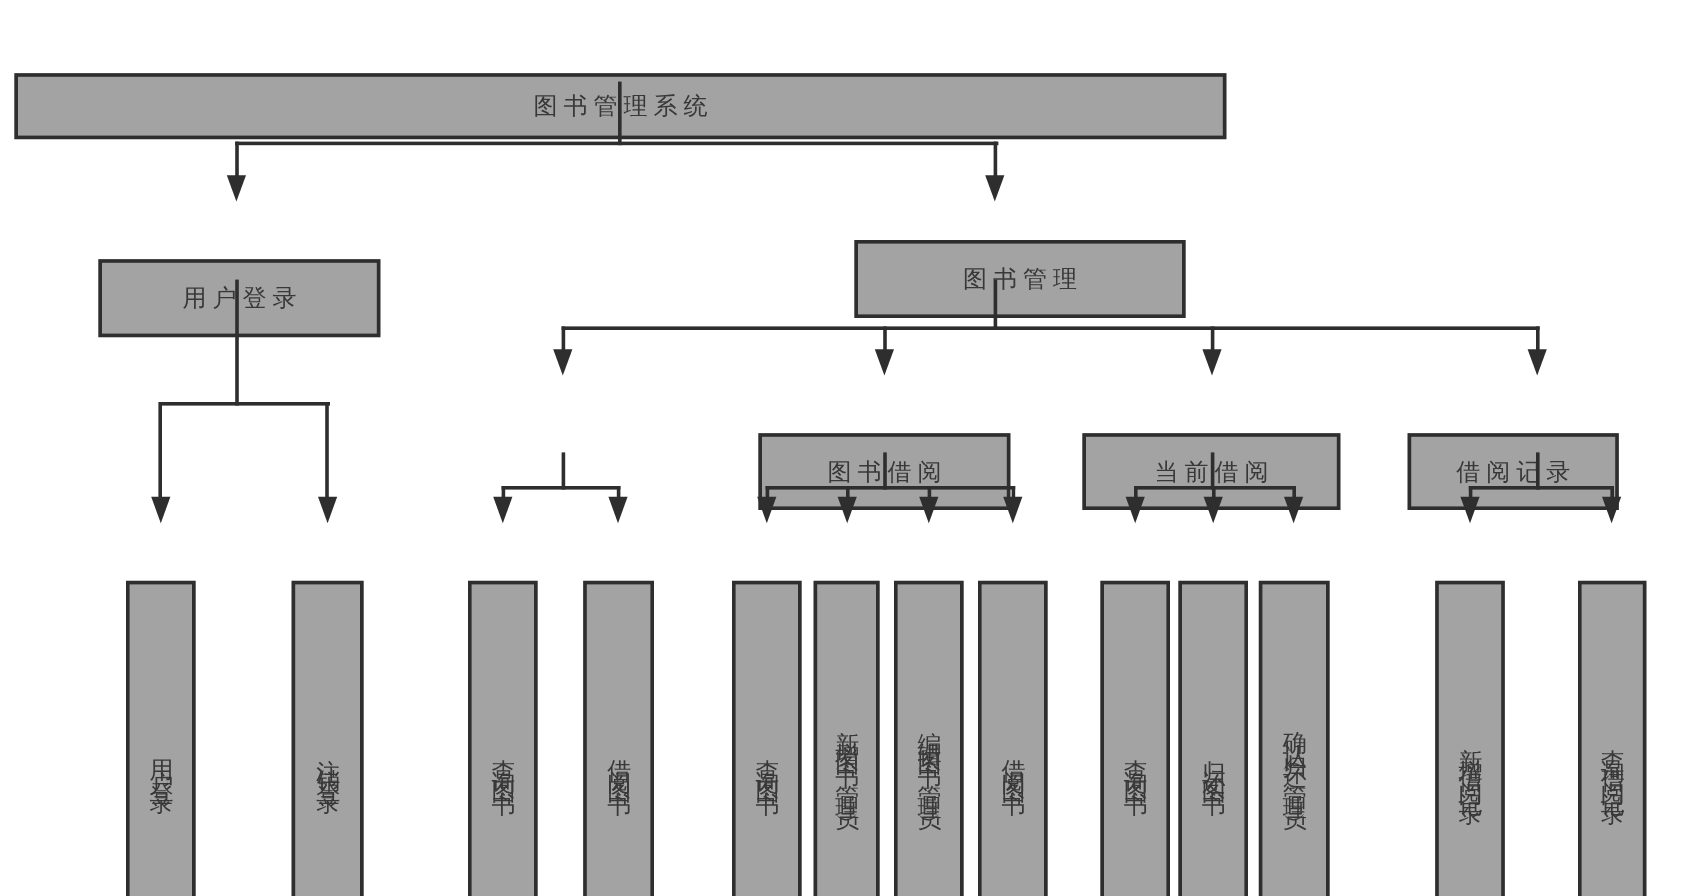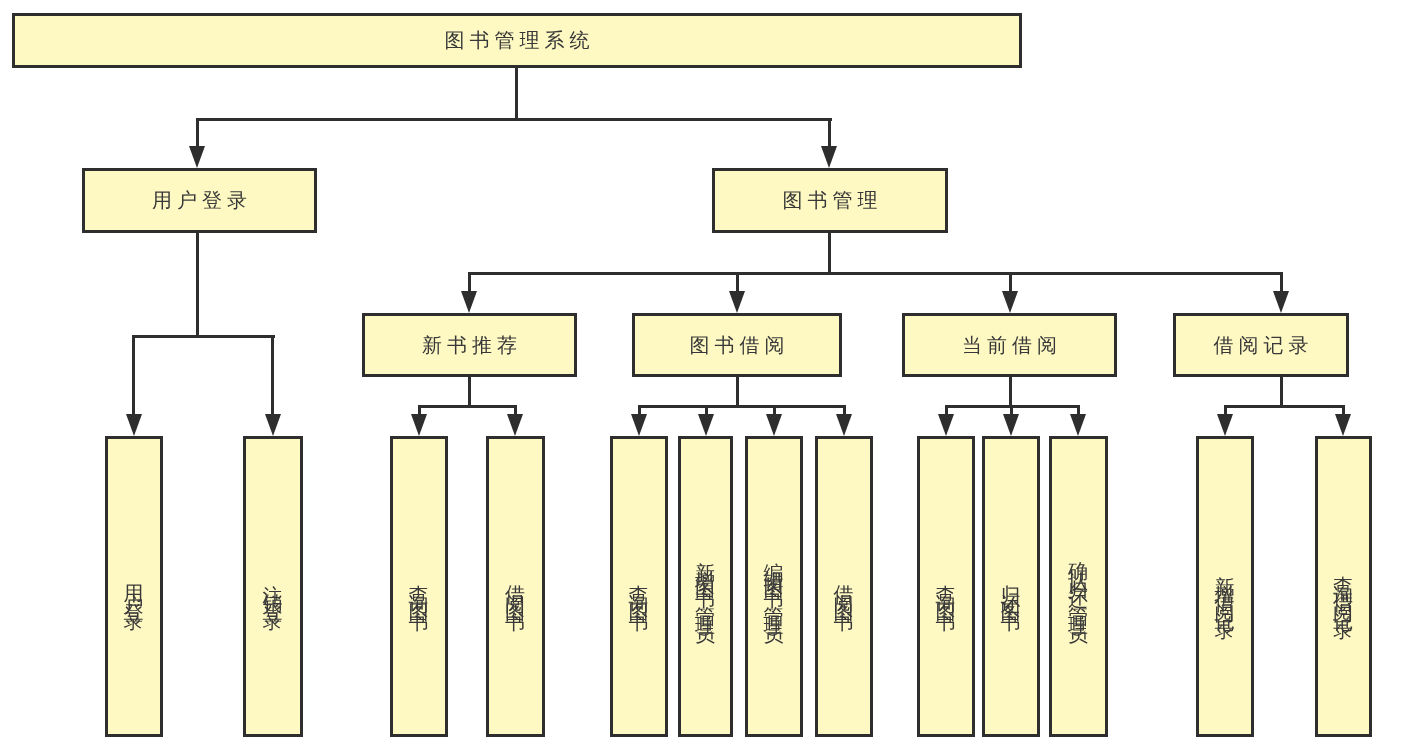--- a/index.html
+++ b/index.html
@@ -5,24 +5,25 @@
   * { margin:0; padding:0; box-sizing:border-box; }
   html,body { background:#ffffff; }
   .canvas {
     position:relative; width:1405px; height:747px;
     background:var(--background,#ffffff);
     font-family:"Liberation Sans","DejaVu Sans",sans-serif;
     color:var(--text,#383838);
     overflow:hidden;
   }
   .node {
-    position:absolute; border:3px solid var(--line,#2e2e2e); background:#fef9c3;
+    position:absolute; border:3px solid var(--line,#2e2e2e); background:#a3a3a3;
     display:flex; align-items:center; justify-content:center;
     font-size:20px; letter-spacing:5px; padding-left:5px;
     white-space:nowrap;
+    margin-top:48px;
   }
   .leaf { padding-left:0; }
   .leaf .vtext {
     writing-mode:vertical-rl; font-size:20px; letter-spacing:9px;
     line-height:1; white-space:nowrap;
   }
   .lh, .lv { position:absolute; background:var(--line,#2e2e2e); }
   .lh { height:3px; }
   .lv { width:3px; }
   .ar {
@@ -40,27 +41,24 @@
 
 <div class="canvas">
 
   <div class="node" style="left:12px;top:13px;width:1010px;height:55px;">
     <span>图书管理系统</span>
   </div>
 
   <div class="node" style="left:82px;top:168px;width:235px;height:65px;">
     <span>用户登录</span>
   </div>
-  <div class="node" style="left:712px;top:168px;width:236px;height:65px;">
+  <div class="node" style="left:712px;top:152px;width:276px;height:65px;">
     <span>图书管理</span>
   </div>
 
-  <div class="node" style="left:362px;top:313px;width:215px;height:64px;">
-    <span>新书推荐</span>
-  </div>
   <div class="node" style="left:632px;top:313px;width:210px;height:64px;">
     <span>图书借阅</span>
   </div>
   <div class="node" style="left:902px;top:313px;width:215px;height:64px;">
     <span>当前借阅</span>
   </div>
   <div class="node" style="left:1173px;top:313px;width:176px;height:64px;">
     <span>借阅记录</span>
   </div>
 

